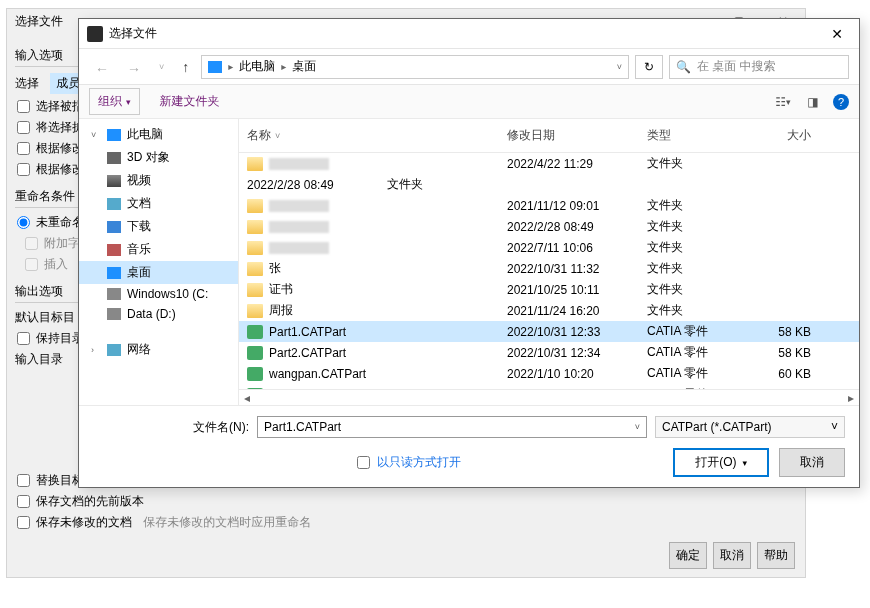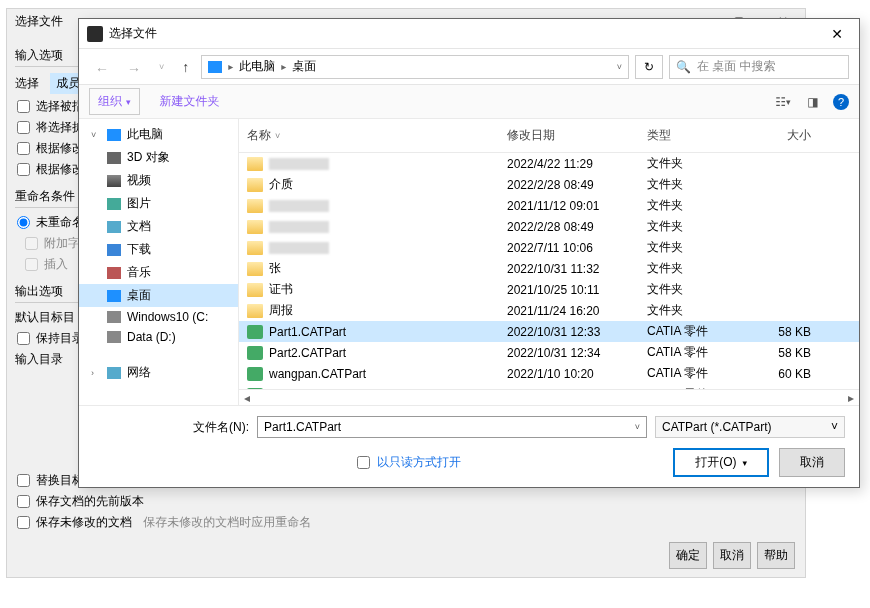--- a/index.html
+++ b/index.html
@@ -27,21 +27,21 @@
 .nav-arrow { color: #aaa; font-size: 14px; padding: 4px 6px; }
 .nav-arrow.active { color: #333; }
 .path-box { display: flex; align-items: center; border: 1px solid #ccc; padding: 2px 6px; flex: 1; gap: 6px; height: 24px; }
 .path-ico { width: 14px; height: 12px; background: #1e90ff; }
 .path-seg { display: flex; align-items: center; gap: 4px; }
 .path-chev { color: #666; font-size: 10px; }
 .refresh-btn { border: 1px solid #ccc; padding: 4px 8px; height: 24px; }
 .search-box { border: 1px solid #ccc; padding: 2px 6px; width: 180px; height: 24px; display: flex; align-items: center; gap: 6px; color: #888; }
 
 .fd-toolbar { height: 34px; display: flex; align-items: center; padding: 0 10px; gap: 12px; background: #fafafa; border-bottom: 1px solid #eaeaea; }
-.tb-btn { padding: 4px 8px; color: #8b5cf6; }
+.tb-btn { padding: 4px 8px; color: #701a75; }
 .tb-btn.org { border: 1px solid #ccc; display: flex; align-items: center; gap: 4px; }
 .tb-right { margin-left: auto; display: flex; align-items: center; gap: 10px; }
 .tb-ico { width: 20px; height: 16px; display: inline-flex; align-items: center; justify-content: center; color: #555; }
 .help-ico { width: 16px; height: 16px; border-radius: 50%; background: #0066cc; color: #fff; text-align: center; line-height: 16px; font-size: 11px; }
 
 .fd-main { flex: 1; display: flex; min-height: 0; }
 .fd-tree { width: 160px; border-right: 1px solid #eaeaea; overflow-y: auto; padding: 4px 0; }
 .tree-item { display: flex; align-items: center; padding: 3px 6px 3px 12px; gap: 6px; }
 .tree-item.sel { background: #cce8ff; }
 .tree-arrow { width: 10px; color: #666; font-size: 9px; }
@@ -213,25 +213,20 @@
           <span class="tree-ico ico-3d"></span>
           <span>3D 对象</span>
         </div>
         <div class="tree-item">
           <span class="tree-arrow"></span>
           <span class="tree-ico ico-vid"></span>
           <span>视频</span>
         </div>
         <div class="tree-item">
           <span class="tree-arrow"></span>
-          <span class="tree-ico ico-pic"></span>
-          <span>图片</span>
-        </div>
-        <div class="tree-item">
-          <span class="tree-arrow"></span>
           <span class="tree-ico ico-doc"></span>
           <span>文档</span>
         </div>
         <div class="tree-item">
           <span class="tree-arrow"></span>
           <span class="tree-ico ico-dl"></span>
           <span>下载</span>
         </div>
         <div class="tree-item">
           <span class="tree-arrow"></span>
@@ -270,24 +265,20 @@
           <div class="list-row">
             <div class="lc-name">
               <span class="f-ico ico-folder"></span>
               <span class="blur"></span>
             </div>
             <div class="lc-date">2022/4/22 11:29</div>
             <div class="lc-type">文件夹</div>
             <div class="lc-size"></div>
           </div>
           <div class="list-row">
-            <div class="lc-name">
-              <span class="f-ico ico-folder"></span>
-              <span>介质</span>
-            </div>
             <div class="lc-date">2022/2/28 08:49</div>
             <div class="lc-type">文件夹</div>
             <div class="lc-size"></div>
           </div>
           <div class="list-row">
             <div class="lc-name">
               <span class="f-ico ico-folder"></span>
               <span class="blur"></span>
             </div>
             <div class="lc-date">2021/11/12 09:01</div>

